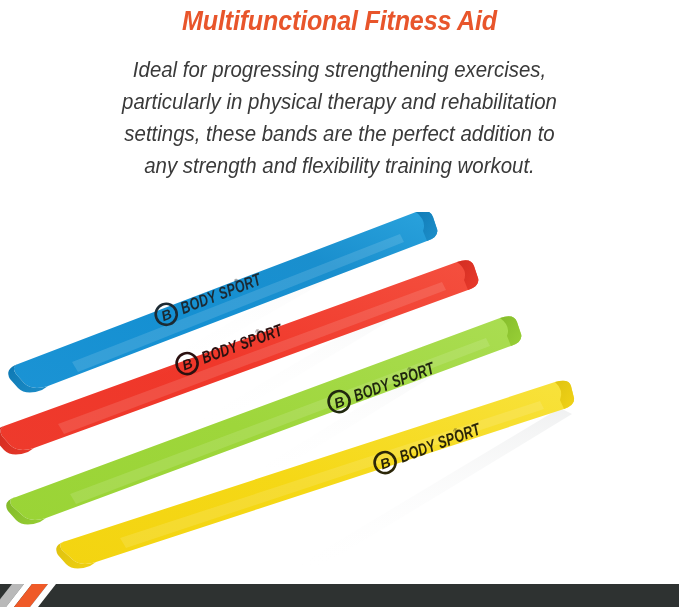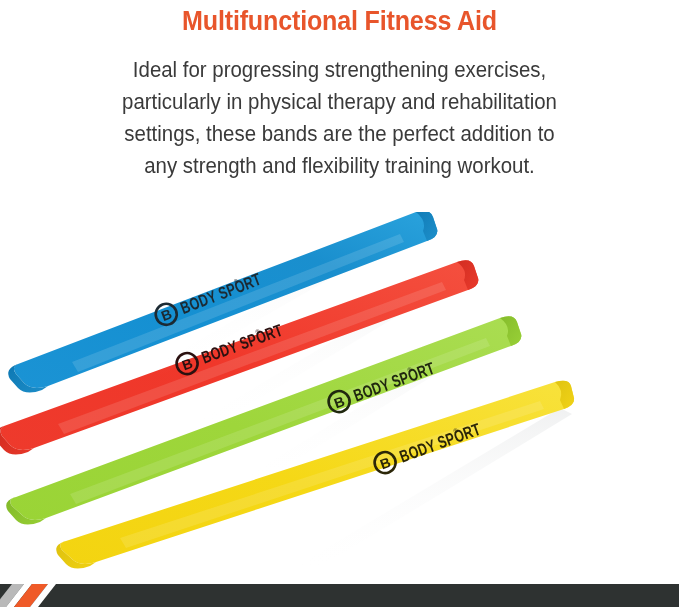--- a/index.html
+++ b/index.html
@@ -13,20 +13,21 @@
     font-family: "Liberation Sans", sans-serif;
     overflow: hidden;
     position: relative;
   }
   .page {
     position: relative;
     width: 679px;
     height: 607px;
     background: #ffffff;
     overflow: hidden;
+    font-style: italic;
   }
 
   
   .headline {
     position: absolute;
     top: 6px;
     left: 0;
     width: 679px;
     text-align: center;
     font-size: 27px;

